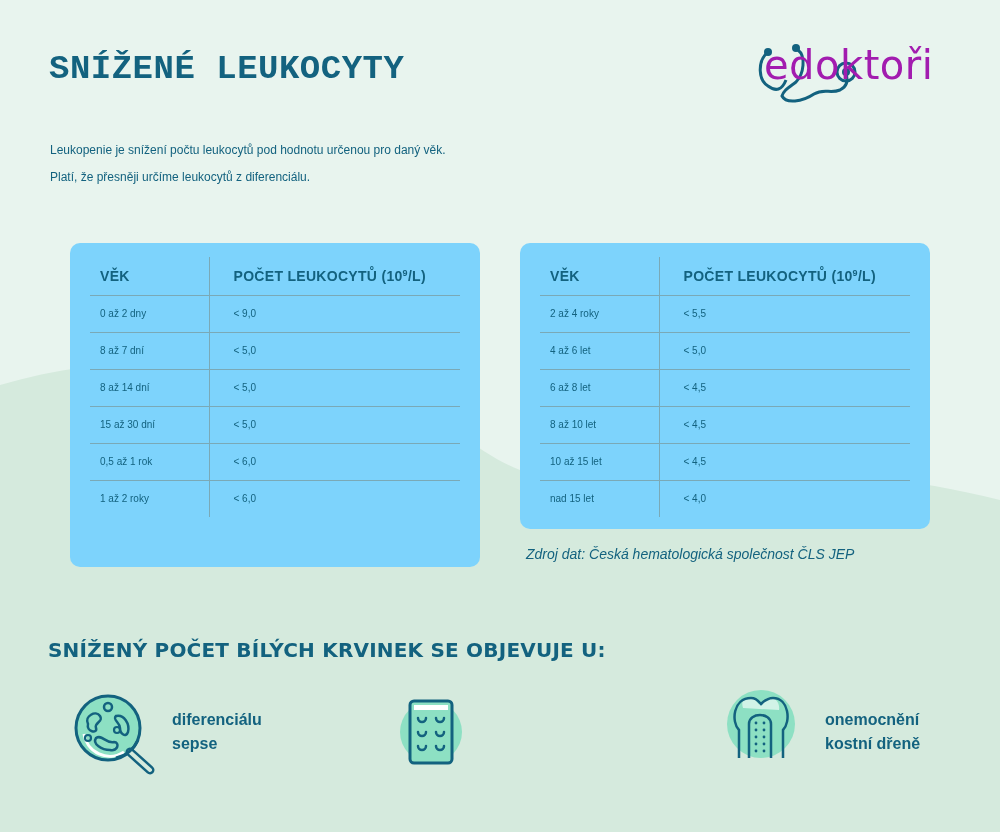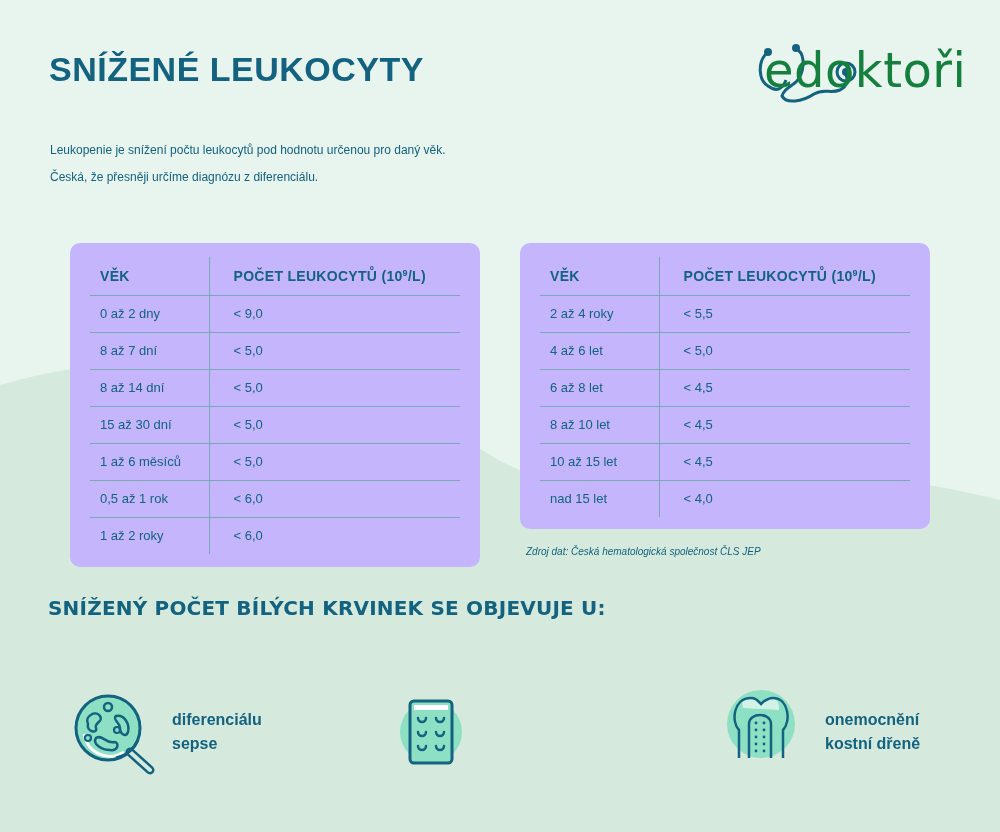--- a/index.html
+++ b/index.html
@@ -8,57 +8,57 @@
     position: relative;
     background: #e8f4ee;
     font-family: "Liberation Sans", sans-serif;
     color: #13627f;
   }
   .bg-wave { position: absolute; left: 0; top: 0; width: 1000px; height: 832px; z-index: 0; }
   .layer { position: absolute; z-index: 1; }
 
   .title {
     left: 49px; top: 50px;
-    font-family: Liberation Sans, sans-serif;
+    font-family: Liberation Mono, monospace;
     font-weight: bold; font-size: 34px; letter-spacing: 0.5px;
     color: #13627f;
   }
   .logo { left: 756px; top: 40px; width: 200px; height: 64px; }
   .logo-text {
     position: absolute; left: 8px; top: 2px;
-    font-family: "DejaVu Sans", sans-serif; font-size: 48px; color: #15803d; letter-spacing: 0.5px;
+    font-family: "DejaVu Sans", sans-serif; font-size: 40px; color: #a21caf; letter-spacing: 0.5px;
   }
   .intro {
     left: 50px; top: 137px;
     font-size: 12px; line-height: 27px; color: #13627f;
   }
   .card {
-    background: #c4b5fd; border-radius: 10px;
+    background: #7dd3fc; border-radius: 10px;
   }
   .card-left { left: 70px; top: 243px; width: 410px; height: 324px; }
   .card-right { left: 520px; top: 243px; width: 410px; height: 286px; }
   table { border-collapse: collapse; position: absolute; left: 20px; top: 14px; width: 370px; }
   th {
     text-align: left; font-size: 14px; font-weight: bold; color: #13627f;
     height: 38px; padding-left: 10px; letter-spacing: 0.3px;
     border-bottom: 1px solid #7aa9b6;
   }
   td {
-    font-size: 13px; color: #13627f; height: 37px; padding-left: 10px;
+    font-size: 10px; color: #13627f; height: 37px; padding-left: 10px;
     border-bottom: 1px solid #7aa9b6;
   }
   tr:last-child td { border-bottom: none; }
   .c1 { width: 119px; border-right: 1px solid #7aa9b6; }
   .c2 { padding-left: 24px; }
   sup { font-size: 9px; vertical-align: 5px; }
   .source {
-    left: 526px; top: 546px; font-size: 10px; font-style: italic; color: #13627f;
+    left: 526px; top: 546px; font-size: 14px; font-style: italic; color: #13627f;
   }
   .subtitle {
-    left: 48px; top: 596px;
+    left: 48px; top: 638px;
     font-family: "DejaVu Sans", sans-serif; font-weight: bold; font-size: 20px; color: #13627f;
     letter-spacing: 0.2px;
   }
   .cause-icon { width: 84px; height: 84px; }
   .cause-label {
     font-size: 16px; font-weight: bold; line-height: 24px; color: #13627f;
   }
 </style>
 </head>
 <body>
@@ -78,21 +78,21 @@
     <circle cx="90" cy="32" r="9" fill="none" stroke="#13627f" stroke-width="3"></circle>
     <circle cx="90" cy="32" r="4" fill="#13627f"></circle>
   </svg>
   <span class="logo-text">
     <span>edoktoři</span>
   </span>
 </div>
 
 <div class="layer intro">
   <div>Leukopenie je snížení počtu leukocytů pod hodnotu určenou pro daný věk.</div>
-  <div>Česká, že přesněji určíme diagnózu z diferenciálu.</div>
+  <div>Platí, že přesněji určíme leukocytů z diferenciálu.</div>
 </div>
 
 <div class="layer card card-left">
   <table>
     <thead>
       <tr>
         <th class="c1">VĚK</th>
         <th class="c2"><span>POČET LEUKOCYTŮ (10</span><sup>9</sup><span>/L)</span></th>
       </tr>
     </thead>
@@ -104,24 +104,20 @@
       <tr>
           <td class="c1">8 až 7 dní</td>
           <td class="c2">&lt;  5,0</td>
         </tr>
       <tr>
           <td class="c1">8 až 14 dní</td>
           <td class="c2">&lt;  5,0</td>
         </tr>
       <tr>
           <td class="c1">15 až 30 dní</td>
-          <td class="c2">&lt;  5,0</td>
-        </tr>
-      <tr>
-          <td class="c1">1 až 6 měsíců</td>
           <td class="c2">&lt;  5,0</td>
         </tr>
       <tr>
           <td class="c1">0,5 až 1 rok</td>
           <td class="c2">&lt;  6,0</td>
         </tr>
       <tr>
           <td class="c1">1 až 2 roky</td>
           <td class="c2">&lt;  6,0</td>
         </tr>

